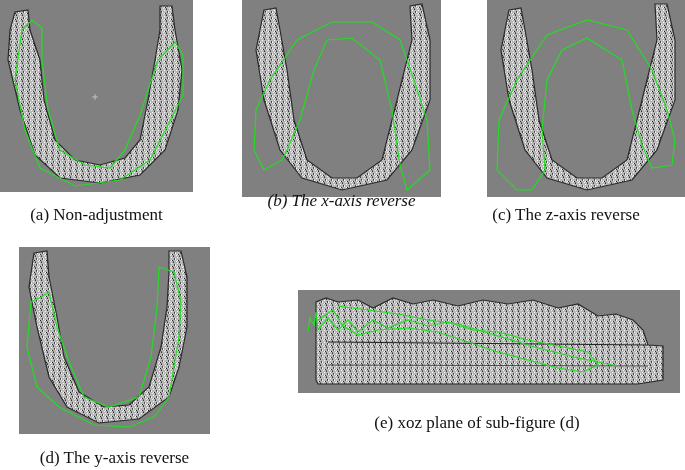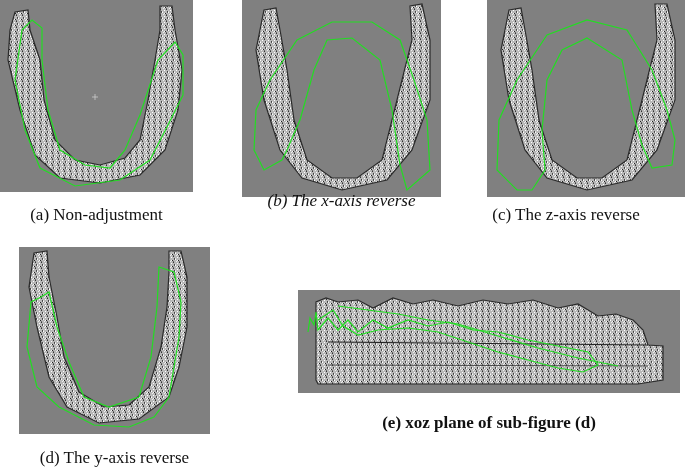--- a/index.html
+++ b/index.html
@@ -71,13 +71,13 @@
 
 <div class="panel" style="left:298px;top:290px;width:382px;height:103px;">
   <svg viewBox="0 0 382 103">
     <path class="teeth" d="M18,90 L18,12 L28,8 L40,12 L60,10 L75,18 L95,8 L115,14 L135,10 L160,16 L185,10 L210,14 L235,10 L260,18 L280,14 L300,26 L318,24 L335,30 L345,40 L350,55 L365,56 L365,90 L340,94 L20,94 Z"></path>
     <line x1="30" y1="52" x2="350" y2="55" stroke="#222" stroke-width="1"></line>
     <line x1="30" y1="75" x2="350" y2="76" stroke="#333" stroke-width="0.8"></line>
     <path class="contour" d="M10,42 L12,28 L16,35 L18,22 L20,40 L30,28 L40,40 L50,30 L60,42 L75,30 L90,38 L110,30 L130,36 L150,32 L175,40 L200,42 L230,50 L260,56 L290,62 L300,75 L285,82 L260,78 L230,70 L200,62 L170,52 L140,42 L110,38 L80,40 L60,45 L45,36 L35,20 L20,30"></path>
     <path class="contour" d="M40,16 L70,20 L100,24 L130,30 L160,34 L200,46 L240,58 L280,68 L320,76"></path>
   </svg>
 </div>
-<div class="caption" style="left:298px;top:413px;width:382px;font-weight:bold;">(e) xoz plane of sub-figure (d)</div>
+<div class="caption" style="left:286px;top:413px;width:382px;">(e) xoz plane of sub-figure (d)</div>
 
 </body></html>

